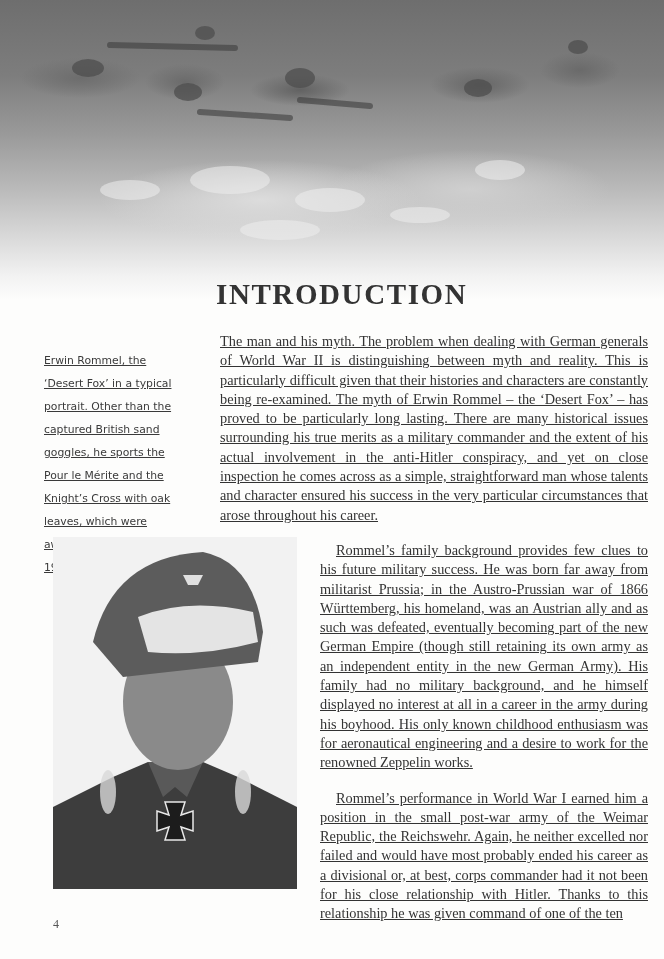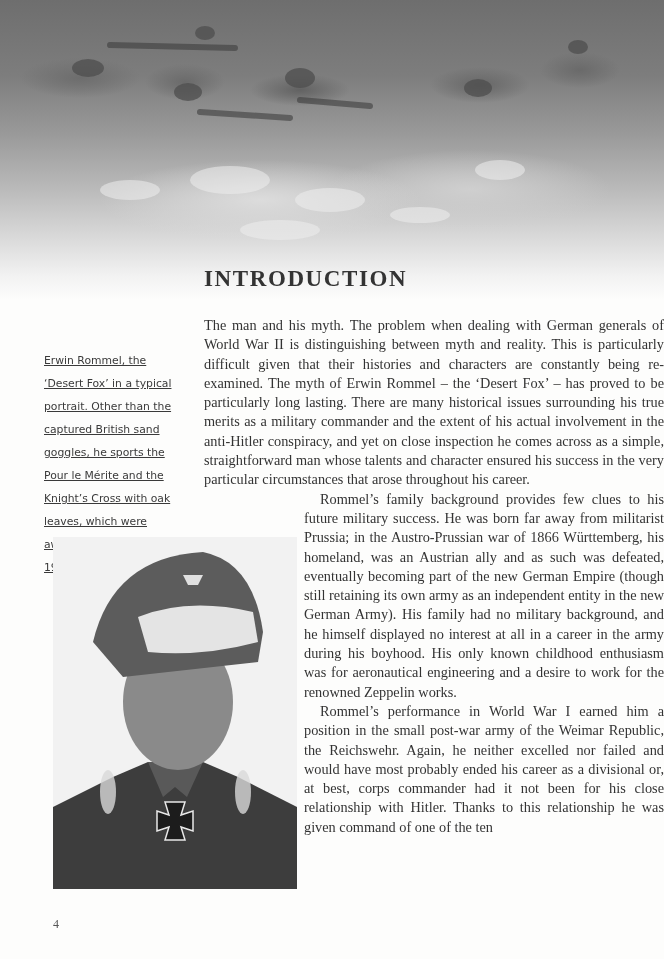--- a/index.html
+++ b/index.html
@@ -18,29 +18,29 @@
       radial-gradient(ellipse 50px 16px at 300px 90px, #626262 0%, transparent 100%),
       radial-gradient(ellipse 50px 18px at 480px 85px, #666 0%, transparent 100%),
       radial-gradient(ellipse 40px 18px at 580px 70px, #6a6a6a 0%, transparent 100%),
       radial-gradient(ellipse 160px 40px at 260px 200px, #dcdcdc 0%, transparent 100%),
       radial-gradient(ellipse 140px 40px at 470px 190px, #cfcfcf 0%, transparent 100%),
       linear-gradient(to bottom, #6e6e6e 0%, #7d7d7d 25%, #9a9a9a 45%, #b8b8b8 62%, #d7d7d7 78%, #f2f2f2 92%, #fdfdfc 100%);
   }
   .hero svg { position: absolute; left: 0; top: 0; }
   .title {
     position: absolute; left: 204px; top: 266px;
-    font-size: 23px; letter-spacing: 1.6px; font-weight: 700; color: #333;
-    margin: 0;
+    font-size: 29px; letter-spacing: 1.6px; font-weight: 700; color: #333;
+    margin: 12px;
   }
   .body-text {
     position: absolute; left: 204px; top: 316px; width: 460px;
     font-size: 14.3px; line-height: 19.3px; color: #333;
     text-align: justify;
   }
-  .body-text p { margin: 0; }
+  .body-text p { margin: 16px; text-decoration: underline; }
   .body-text p.indent { text-indent: 16px; }
   .wrap-float {
     float: left; width: 100px; height: 398px;
   }
   .caption {
     position: absolute; left: 44px; top: 349px; width: 140px;
     font-family: "DejaVu Sans", "Liberation Sans", sans-serif;
     font-size: 10.8px; line-height: 23px; color: #3a3a3a; text-decoration: underline;
   }
   .portrait {

